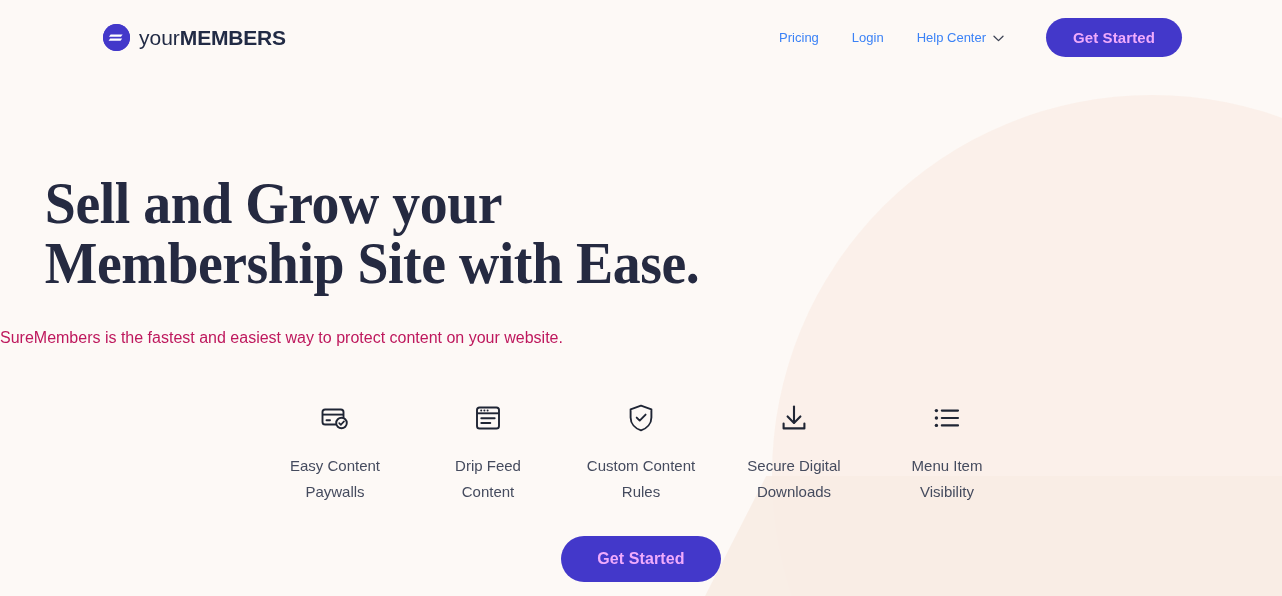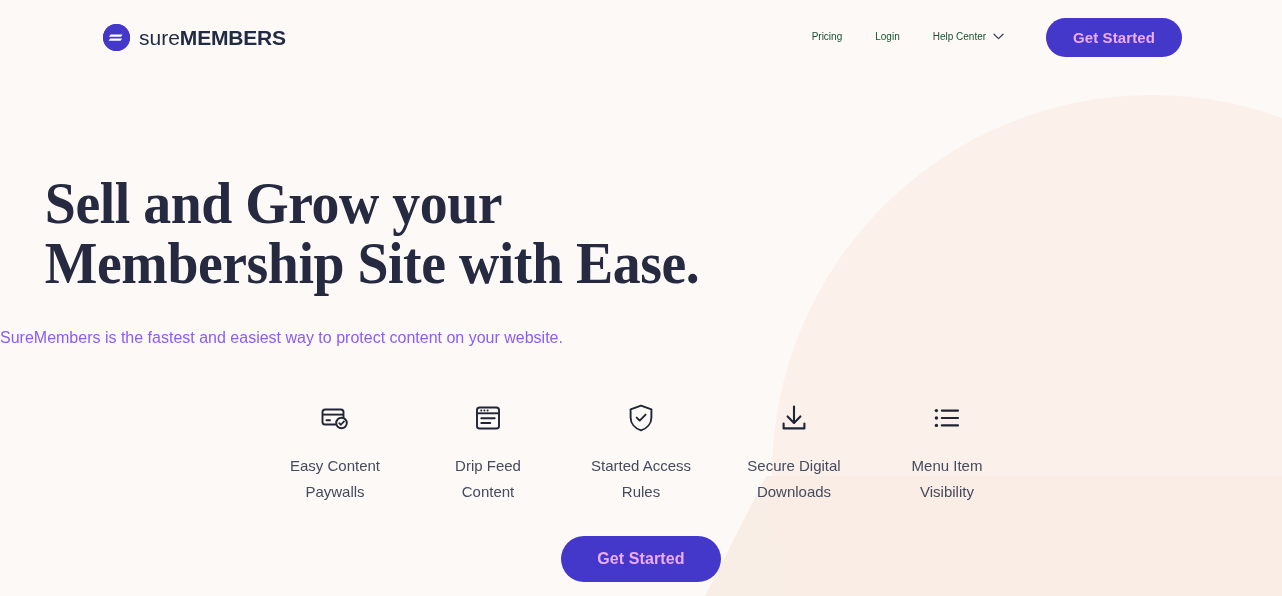--- a/index.html
+++ b/index.html
@@ -65,22 +65,22 @@
   .logo-text .lt-light { font-weight:400; letter-spacing:0px; }
   .logo-text .lt-bold  { font-weight:700; letter-spacing:-.2px;text-align:right; }
 
   .nav {
     margin-left:auto;
     display:flex;
     align-items:center;
     gap:33px;
   }
   .nav-link {
-    font-size:10px;
-    color:#14532d;
+    font-size:13px;
+    color:#3b82f6;
     text-decoration:none;
     white-space:nowrap;
     line-height:1;
   }
   .nav-dd { display:flex; align-items:flex-start; gap:7px; cursor:pointer; }
   .chev { display:block; }
 
   .btn {
     display:inline-flex;
     align-items:center;
@@ -115,21 +115,21 @@
     line-height:60px;
     letter-spacing:-.5px;
     color:#252a41;
     transform:scaleX(.93);
   }
   .headline .ln { display:block; }
   .subhead {
     margin-top:34px;
     font-size:16px;
     line-height:22px;
-    color:#8b5cf6;
+    color:#be185d;
   }
 
   
   .features {
     position:relative;
     z-index:4;
     margin-top:52px;
     display:flex;
     justify-content:center;
     gap:0;
@@ -187,21 +187,21 @@
 
     <a class="logo" href="#">
       <span class="logo-mark">
         <svg width="27" height="27" viewBox="0 0 27 27" aria-hidden="true">
           <circle cx="13.5" cy="13.5" r="13.5" fill="#4338ca"></circle>
           <path d="M7.6 10.4 h12.0 a0 0 0 0 1 0 0 l-1.6 2.4 h-12.0 z" fill="#ffffff"></path>
           <path d="M7.2 14.4 h12.0 l-1.6 2.4 h-12.0 z" fill="#ffffff"></path>
         </svg>
       </span>
       <span class="logo-text">
-        <span class="lt-light">sure</span><span class="lt-bold">MEMBERS</span>
+        <span class="lt-light">your</span><span class="lt-bold">MEMBERS</span>
       </span>
     </a>
 
     <nav class="nav">
 
       <a class="nav-link" href="#">Pricing</a>
 
       <a class="nav-link" href="#">Login</a>
 
       <span class="nav-link nav-dd">
@@ -262,21 +262,21 @@
     </div>
 
     <div class="feature">
       <div class="feature-icon">
         <svg width="28" height="30" viewBox="0 0 28 30" fill="none" aria-hidden="true">
           <path d="M14 2.6 L24.4 6.3 V14.4 C24.4 20.6 19.9 25.4 14 27.4 C8.1 25.4 3.6 20.6 3.6 14.4 V6.3 Z" stroke="#1f2534" stroke-width="1.9" stroke-linejoin="round"></path>
           <path d="M9.7 14.6 L12.7 17.6 L18.6 11.6" stroke="#1f2534" stroke-width="1.9" stroke-linecap="round" stroke-linejoin="round"></path>
         </svg>
       </div>
       <div class="feature-label">
-        <span>Started Access</span><br>
+        <span>Custom Content</span><br>
         <span>Rules</span>
       </div>
     </div>
 
     <div class="feature">
       <div class="feature-icon">
         <svg width="28" height="28" viewBox="0 0 28 28" fill="none" aria-hidden="true">
           <path d="M14 2.6 V18.4" stroke="#1f2534" stroke-width="2.1" stroke-linecap="round"></path>
           <path d="M7.6 12.4 L14 18.9 L20.4 12.4" stroke="#1f2534" stroke-width="2.1" stroke-linecap="round" stroke-linejoin="round"></path>
           <path d="M3.6 19.6 V24.4 H24.4 V19.6" stroke="#1f2534" stroke-width="2.1" stroke-linecap="round" stroke-linejoin="round"></path>

